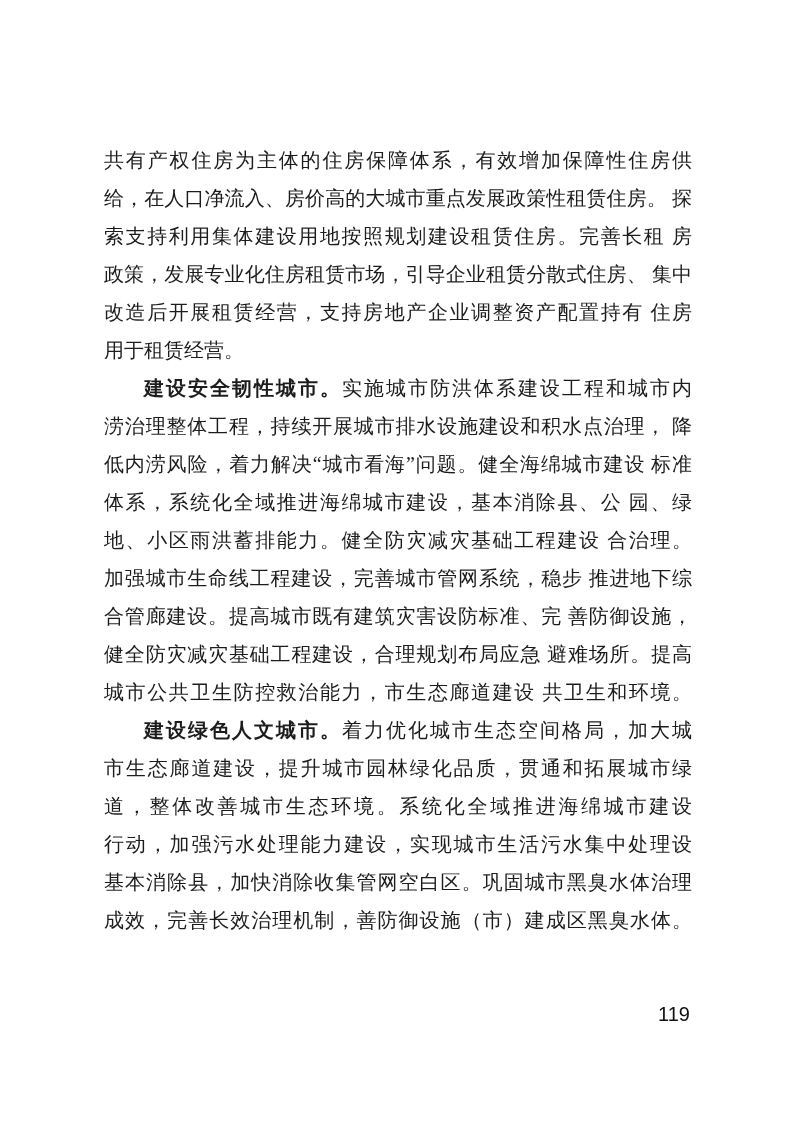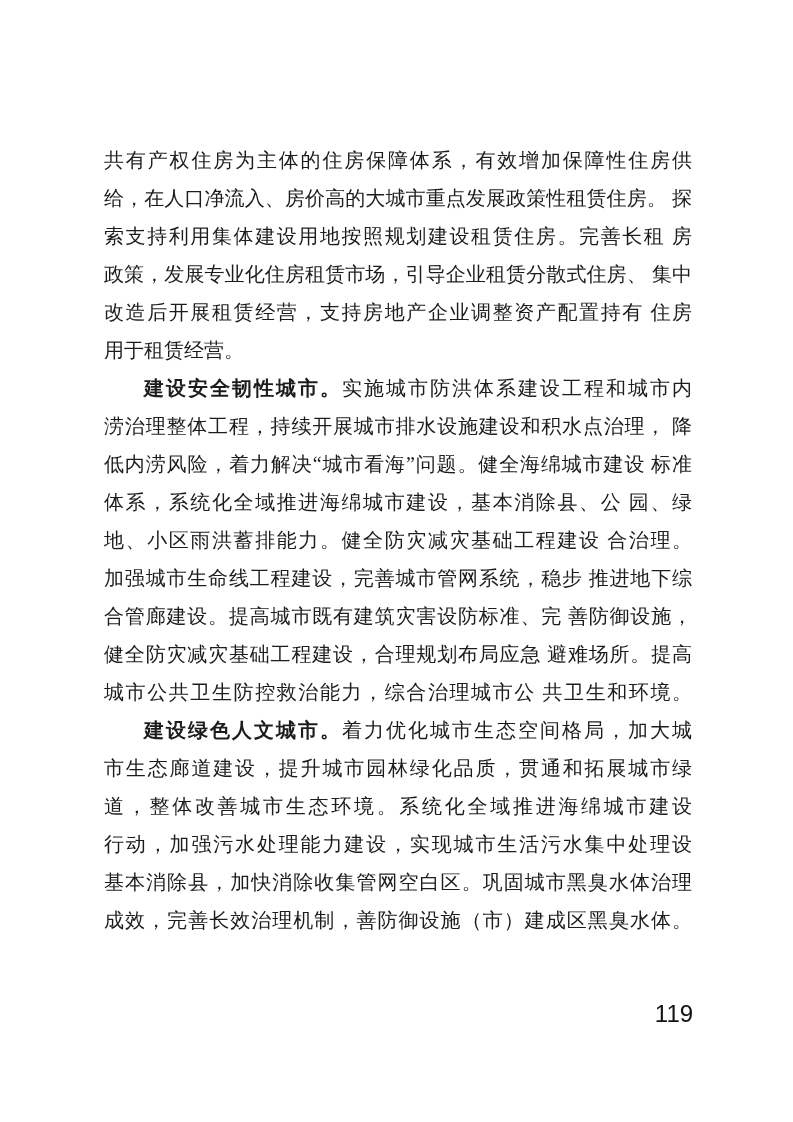--- a/index.html
+++ b/index.html
@@ -42,21 +42,21 @@
   .lead {
     font-weight: 700;
   }
   .page-number {
     position: absolute;
     top: 999px;
     left: 654px;
     width: 40px;
     text-align: center;
     font-family: "Liberation Sans", sans-serif;
-    font-size: 24px;
+    font-size: 20px;
     line-height: 30px;
     color: #111111;
   }
 </style>
 </head>
 <body>
 
 <div class="page">
   <div class="text-block">
       <div class="line">共有产权住房为主体的住房保障体系，有效增加保障性住房供</div>
@@ -66,21 +66,21 @@
       <div class="line">改造后开展租赁经营，支持房地产企业调整资产配置持有 住房</div>
       <div class="line short">用于租赁经营。</div>
       <div class="line indent"><span class="lead">建设安全韧性城市。</span>实施城市防洪体系建设工程和城市内</div>
       <div class="line">涝治理整体工程，持续开展城市排水设施建设和积水点治理， 降</div>
       <div class="line">低内涝风险，着力解决“城市看海”问题。健全海绵城市建设 标准</div>
       <div class="line">体系，系统化全域推进海绵城市建设，基本消除县、公 园、绿</div>
       <div class="line">地、小区雨洪蓄排能力。健全防灾减灾基础工程建设 合治理。</div>
       <div class="line">加强城市生命线工程建设，完善城市管网系统，稳步 推进地下综</div>
       <div class="line">合管廊建设。提高城市既有建筑灾害设防标准、完 善防御设施，</div>
       <div class="line">健全防灾减灾基础工程建设，合理规划布局应急 避难场所。提高</div>
-      <div class="line">城市公共卫生防控救治能力，综合治理城市公 共卫生和环境。</div>
+      <div class="line">城市公共卫生防控救治能力，市生态廊道建设 共卫生和环境。</div>
       <div class="line indent"><span class="lead">建设绿色人文城市。</span>着力优化城市生态空间格局，加大城</div>
       <div class="line">市生态廊道建设，提升城市园林绿化品质，贯通和拓展城市绿</div>
       <div class="line">道，整体改善城市生态环境。系统化全域推进海绵城市建设</div>
       <div class="line">行动，加强污水处理能力建设，实现城市生活污水集中处理设</div>
       <div class="line">基本消除县，加快消除收集管网空白区。巩固城市黑臭水体治理</div>
       <div class="line">成效，完善长效治理机制，善防御设施（市）建成区黑臭水体。</div>
     </div>
   <div class="page-number">119</div>
 </div>
 

